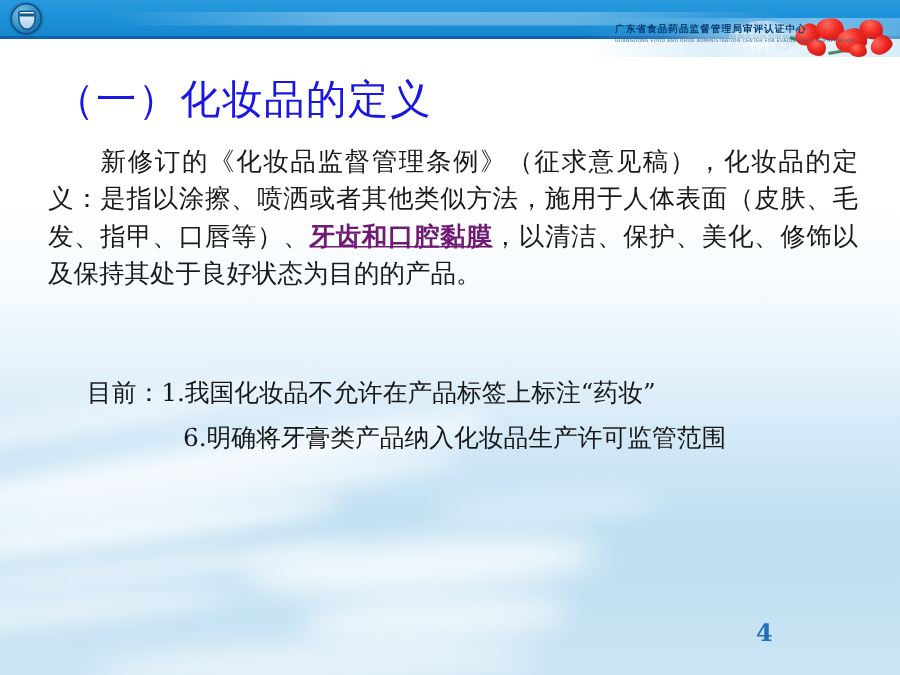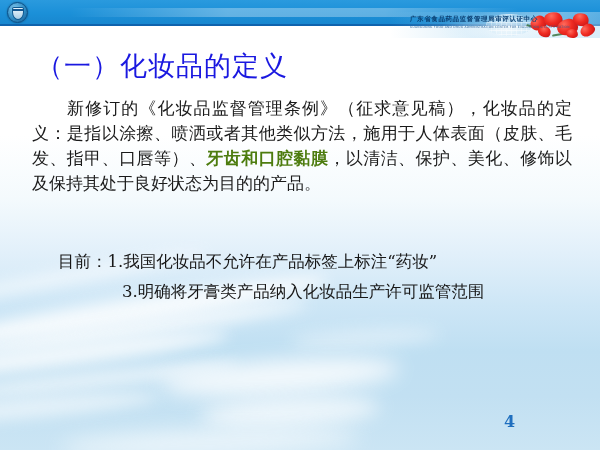--- a/index.html
+++ b/index.html
@@ -190,21 +190,21 @@
     left: 32px; top: 96px;
     width: 540px;
     font-family: "DejaVu Serif", "Liberation Serif", serif;
     font-size: 17px;
     line-height: 25px;
     color: #1a1a1a;
     text-align: justify;
     text-justify: inter-character;
   }
   .body-block .indent { display: inline-block; width: 34px; }
-  .hl-red { color: #4d7c0f; font-weight: 700; }
+  .hl-red { color: #701a75; font-weight: 700; text-decoration: underline; }
 
   
   .notes {
     position: absolute;
     left: 32px; top: 247px;
     width: 540px;
     font-family: "DejaVu Serif", "Liberation Serif", serif;
     font-size: 16.5px;
     line-height: 30px;
     color: #171717;
@@ -271,18 +271,18 @@
   </div>
 
   <div class="slide-title">（一）化妆品的定义</div>
 
   <div class="body-block">
     <span class="indent"></span><span>新修订的《化妆品监督管理条例》（征求意见稿），化妆品的定义：是指以涂擦、喷洒或者其他类似方法，施用于人体表面（皮肤、毛发、指甲、口唇等）、</span><span class="hl-red">牙齿和口腔黏膜</span><span>，以清洁、保护、美化、修饰以及保持其处于良好状态为目的的产品。</span>
   </div>
 
   <div class="notes">
     <div class="note-line l1">目前：1.我国化妆品不允许在产品标签上标注“药妆”</div>
-    <div class="note-line l2">3.明确将牙膏类产品纳入化妆品生产许可监管范围</div>
+    <div class="note-line l2">6.明确将牙膏类产品纳入化妆品生产许可监管范围</div>
   </div>
 
   <div class="page-num">4</div>
 
 </div>
 
 </body></html>

